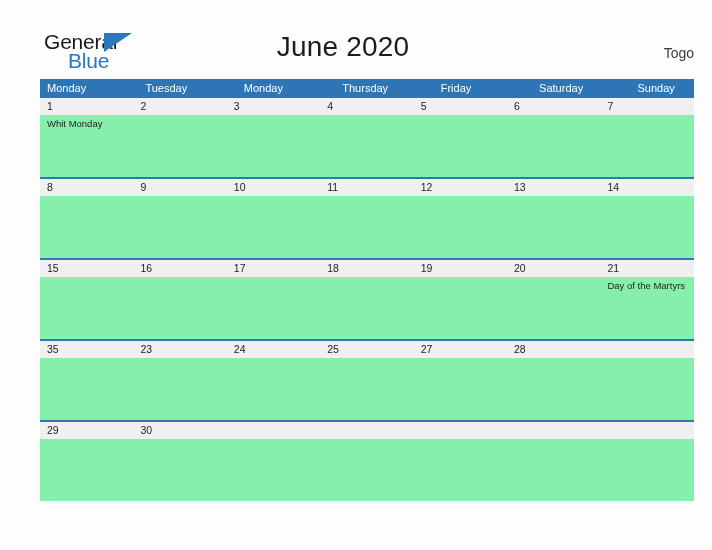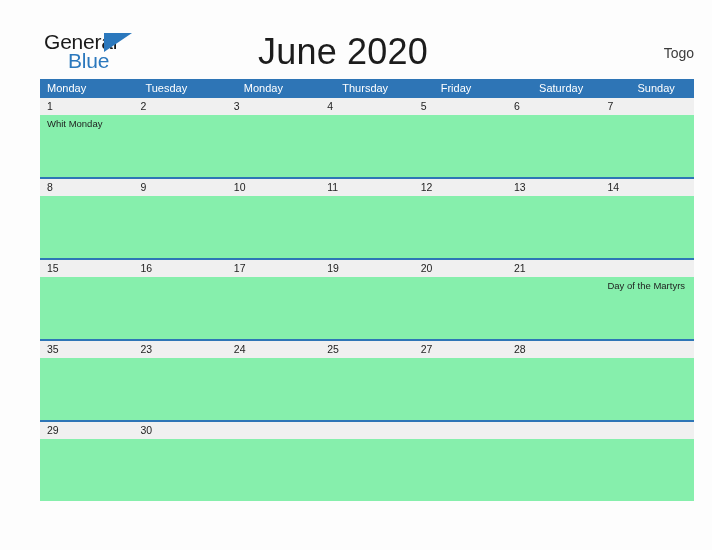--- a/index.html
+++ b/index.html
@@ -67,21 +67,21 @@
     border-left: 28px solid #2b78bd;
     border-bottom: 19px solid transparent;
   }
 
   .title {
     position: absolute;
     left: 0;
     top: 31px;
     width: 662px;
     text-align: center;
-    font-size: 36px;
+    font-size: 28px;
     font-weight: normal;
     color: #1c1c1c;
     letter-spacing: 0.2px;
   }
 
   .country {
     position: absolute;
     right: 30px;
     top: 45px;
     font-size: 14px;
@@ -299,20 +299,23 @@
         <div class="day-col">
             <div class="date-num">15</div>
           </div>
         <div class="day-col">
             <div class="date-num">16</div>
           </div>
         <div class="day-col">
             <div class="date-num">17</div>
           </div>
         <div class="day-col">
+            <div class="date-num">18</div>
+          </div>
+        <div class="day-col">
             <div class="date-num">19</div>
           </div>
         <div class="day-col">
             <div class="date-num">20</div>
           </div>
         <div class="day-col">
             <div class="date-num">21</div>
           </div>
       </div>
       <div class="event-band">

